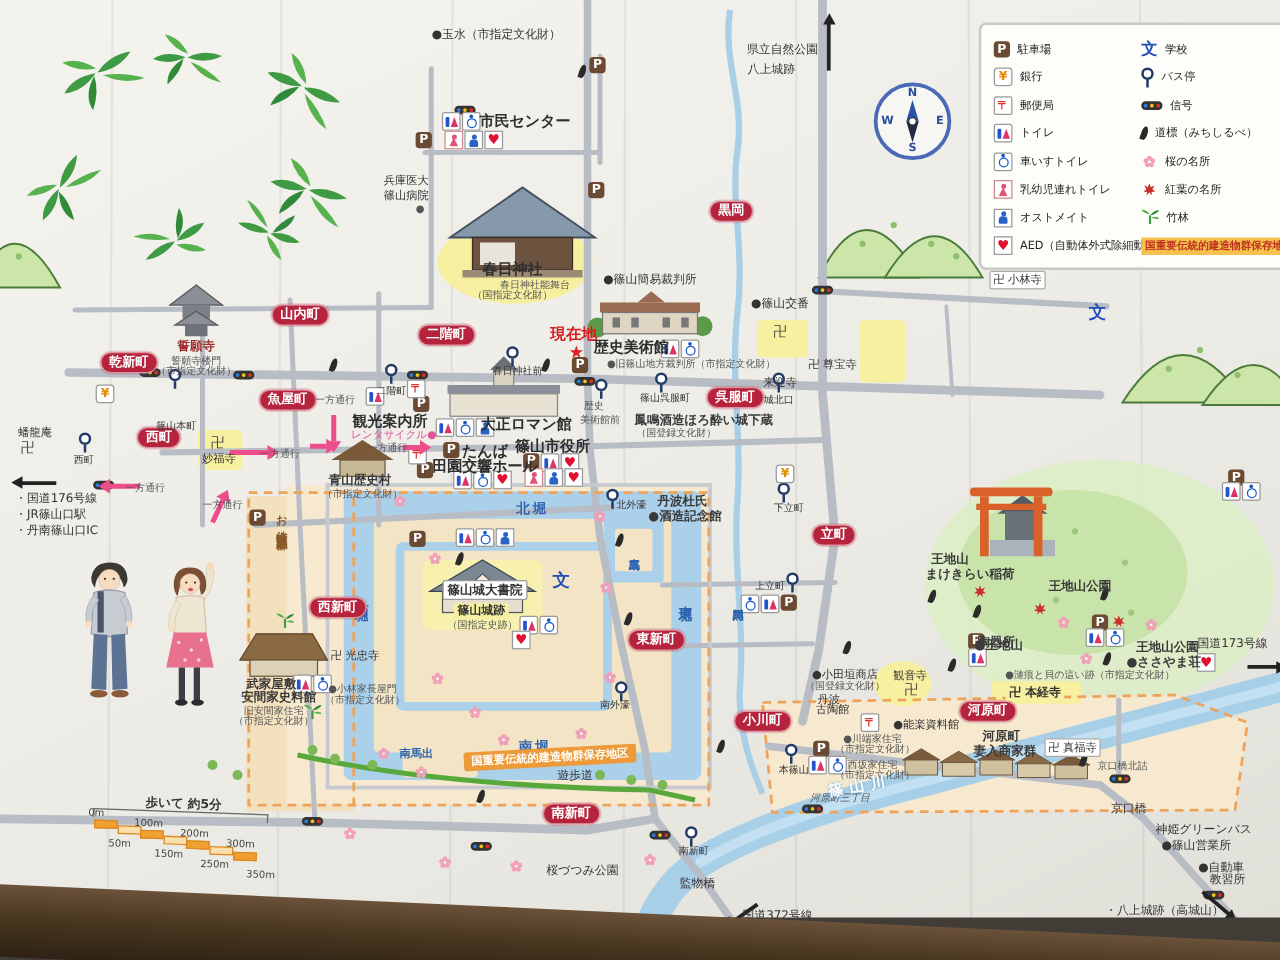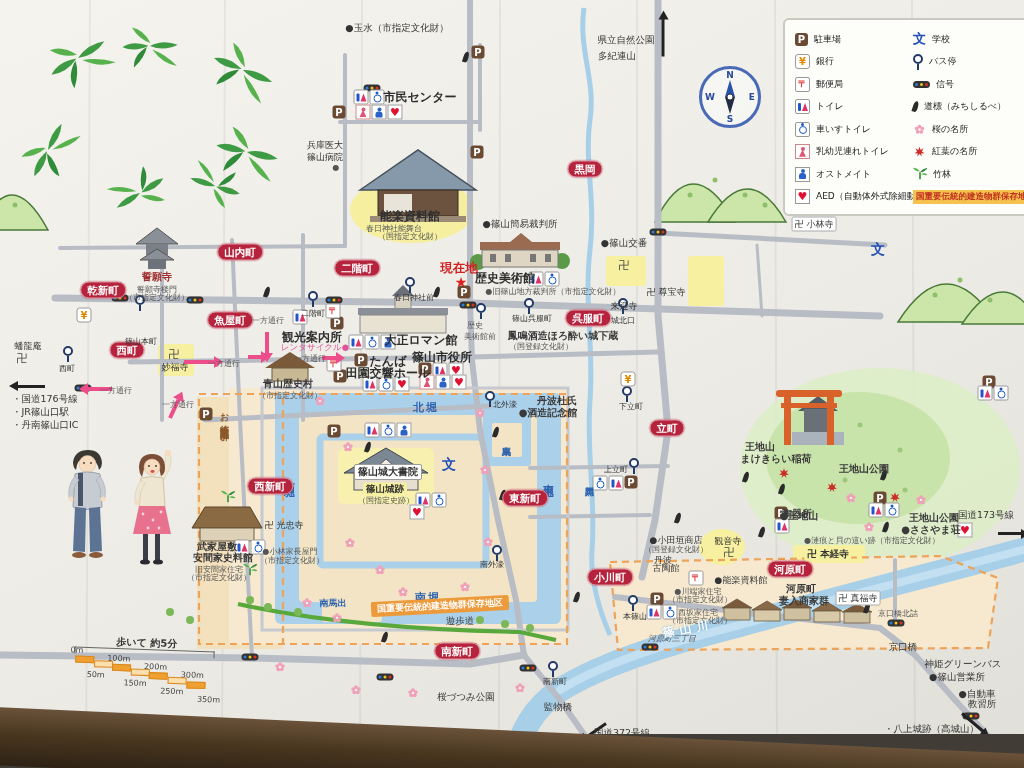--- a/index.html
+++ b/index.html
@@ -453,28 +453,28 @@
           </div>
           <div class="leg-row">
             <span class="leg-chip">国重要伝統的建造物群保存地区</span>
           </div>
         </div>
     </div>
 
     <div id="labels">
         <div class="lb note" style="left: 397px; top: 28px; transform: translate(-50%, -50%);">●玉水（市指定文化財）</div>
         <div class="lb note" style="left: 626px; top: 40px; transform: translate(-50%, -50%);">県立自然公園</div>
-        <div class="lb note" style="left: 617px; top: 56px; transform: translate(-50%, -50%);">多紀連山</div>
+        <div class="lb note" style="left: 617px; top: 56px; transform: translate(-50%, -50%);">八上城跡</div>
         <div class="lb town" style="left: 585px; top: 169px; transform: translate(-50%, -50%);">黒岡</div>
         <div class="lb place" style="left: 420px; top: 97px; transform: translate(-50%, -50%);">市民センター</div>
         <div class="lb tiny2" style="left: 325px; top: 145px; transform: translate(-50%, -50%);">兵庫医大</div>
         <div class="lb tiny2" style="left: 325px; top: 157px; transform: translate(-50%, -50%);">篠山病院</div>
         <div class="lb tiny" style="left: 336px; top: 167px; transform: translate(-50%, -50%);">●</div>
-        <div class="lb place" style="left: 410px; top: 216px; transform: translate(-50%, -50%);">能楽資料館</div>
-        <div class="lb tiny" style="left: 394px; top: 228px; transform: translate(-50%, -50%); text-align: right;">春日神社能舞台</div>
+        <div class="lb place" style="left: 410px; top: 216px; transform: translate(-50%, -50%);">春日神社</div>
+        <div class="lb tiny" style="left: 428px; top: 228px; transform: translate(-50%, -50%); text-align: right;">春日神社能舞台</div>
         <div class="lb tiny" style="left: 410px; top: 236px; transform: translate(-50%, -50%);">（国指定文化財）</div>
         <div class="lb note" style="left: 520px; top: 224px; transform: translate(-50%, -50%);">●篠山簡易裁判所</div>
         <div class="lb note" style="left: 624px; top: 243px; transform: translate(-50%, -50%);">●篠山交番</div>
         <div class="lb wbox-sm" style="left: 814px; top: 224px; transform: translate(-50%, -50%);">卍 小林寺</div>
         <div class="lb school" style="left: 878px; top: 250px; transform: translate(-50%, -50%);">文</div>
         <div class="lb town" style="left: 240px; top: 252px; transform: translate(-50%, -50%);">山内町</div>
         <div class="lb town" style="left: 103px; top: 290px; transform: translate(-50%, -50%);">乾新町</div>
         <div class="lb temple-red" style="left: 157px; top: 277px; transform: translate(-50%, -50%);">誓願寺</div>
         <div class="lb tiny" style="left: 157px; top: 289px; transform: translate(-50%, -50%);">誓願寺楼門</div>
         <div class="lb tiny" style="left: 157px; top: 297px; transform: translate(-50%, -50%);">（市指定文化財）</div>
@@ -514,23 +514,23 @@
         <div class="lb moat vert" style="left: 288px; top: 477px; transform: translate(-50%, -50%);">西堀</div>
         <div class="lb moat vert" style="left: 547px; top: 477px; transform: translate(-50%, -50%);">東堀</div>
         <div class="lb moat-sm vert" style="left: 506px; top: 440px; transform: translate(-50%, -50%);">東馬出</div>
         <div class="lb moat-sm" style="left: 333px; top: 603px; transform: translate(-50%, -50%);">南馬出</div>
         <div class="lb moat" style="left: 428px; top: 597px; transform: translate(-50%, -50%);">南堀</div>
         <div class="lb moat-sm vert" style="left: 589px; top: 480px; transform: translate(-50%, -50%);">黒岡川</div>
         <div class="lb wbox" style="left: 388px; top: 472px; transform: translate(-50%, -50%);">篠山城大書院</div>
         <div class="lb ybox-sm" style="left: 385px; top: 489px; transform: translate(-50%, -50%);">篠山城跡</div>
         <div class="lb tiny" style="left: 386px; top: 500px; transform: translate(-50%, -50%);">（国指定史跡）</div>
         <div class="lb town" style="left: 667px; top: 428px; transform: translate(-50%, -50%);">立町</div>
-        <div class="lb town" style="left: 525px; top: 498px; transform: translate(-50%, -50%);">東新町</div>
+        <div class="lb town" style="left: 525px; top: 512px; transform: translate(-50%, -50%);">東新町</div>
         <div class="lb town" style="left: 270px; top: 486px; transform: translate(-50%, -50%);">西新町</div>
-        <div class="lb place-sm" style="left: 546px; top: 401px; transform: translate(-50%, -50%); margin-left: 11px;">丹波杜氏</div>
+        <div class="lb place-sm" style="left: 546px; top: 401px; transform: translate(-50%, -50%);">丹波杜氏</div>
         <div class="lb place-sm" style="left: 548px; top: 413px; transform: translate(-50%, -50%);">●酒造記念館</div>
         <div class="lb tiny2" style="left: 284px; top: 525px; transform: translate(-50%, -50%);">卍 光忠寺</div>
         <div class="lb place-sm" style="left: 217px; top: 547px; transform: translate(-50%, -50%);">武家屋敷</div>
         <div class="lb place-sm" style="left: 223px; top: 558px; transform: translate(-50%, -50%);">安間家史料館</div>
         <div class="lb tiny" style="left: 219px; top: 569px; transform: translate(-50%, -50%);">旧安間家住宅</div>
         <div class="lb tiny" style="left: 219px; top: 577px; transform: translate(-50%, -50%);">（市指定文化財）</div>
         <div class="lb tiny" style="left: 290px; top: 551px; transform: translate(-50%, -50%);">●小林家長屋門</div>
         <div class="lb tiny" style="left: 292px; top: 560px; transform: translate(-50%, -50%);">（市指定文化財）</div>
         <div class="lb place-sm" style="left: 760px; top: 447px; transform: translate(-50%, -50%);">王地山</div>
         <div class="lb place-sm" style="left: 776px; top: 459px; transform: translate(-50%, -50%);">まけきらい稲荷</div>

